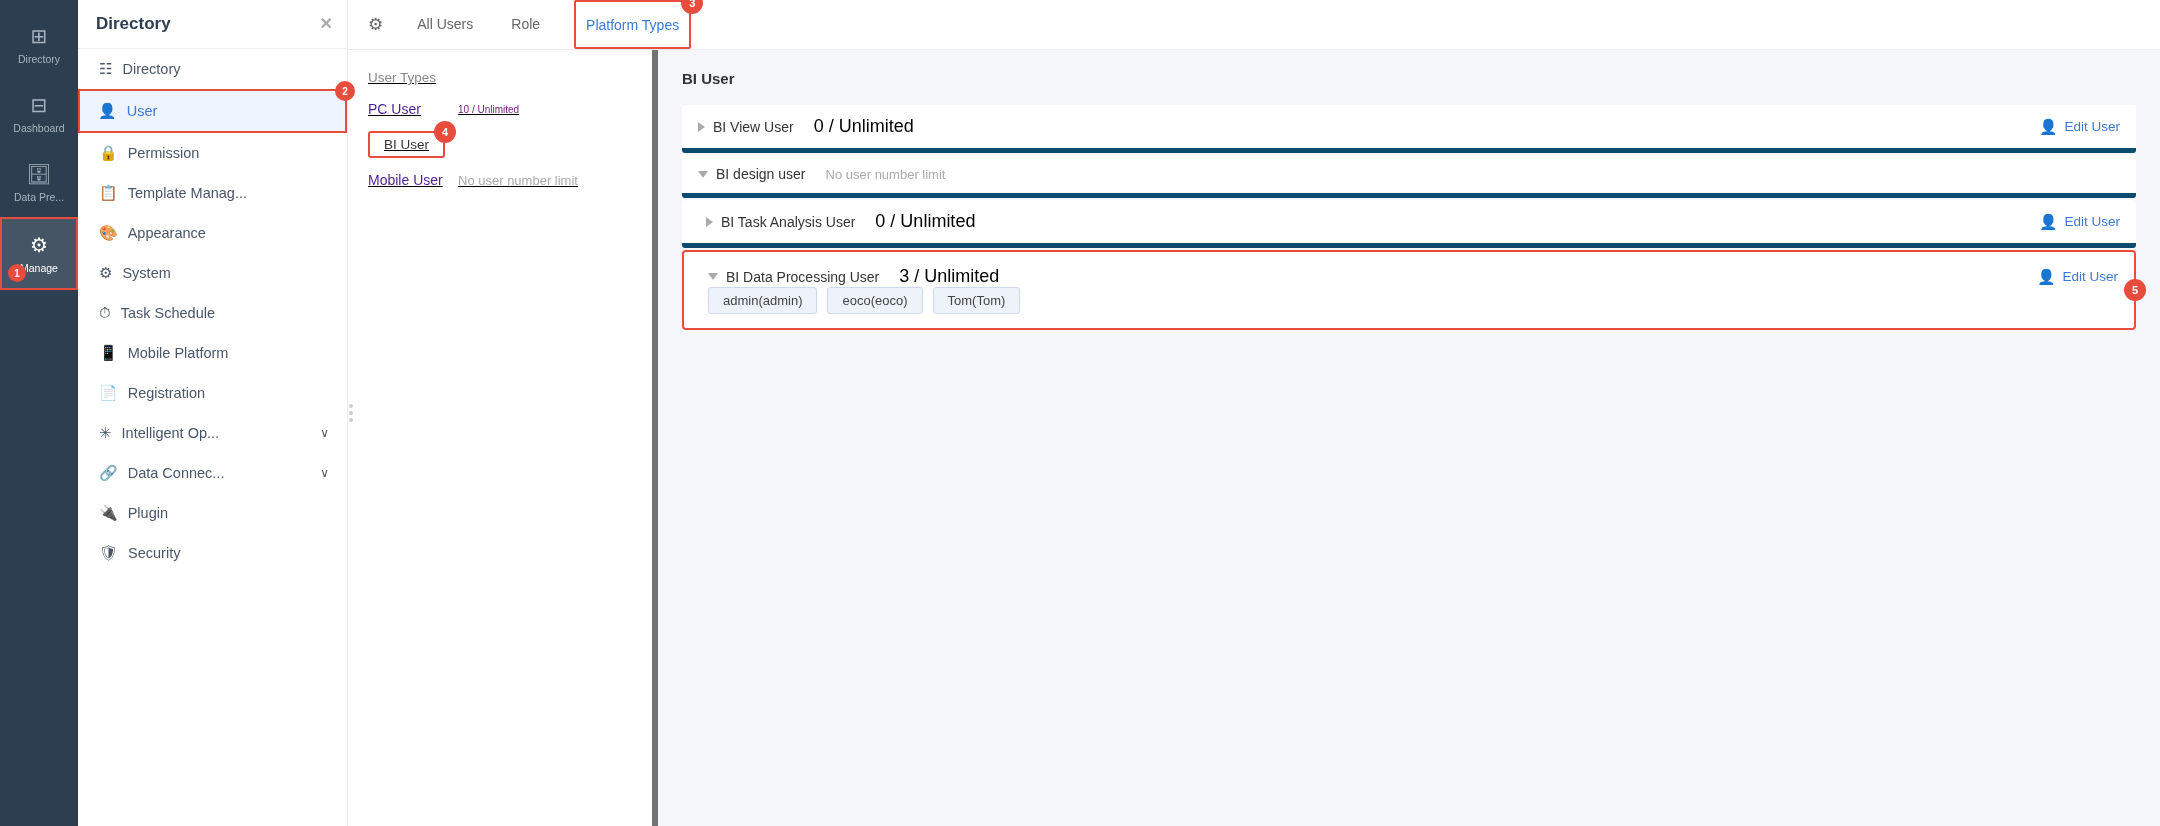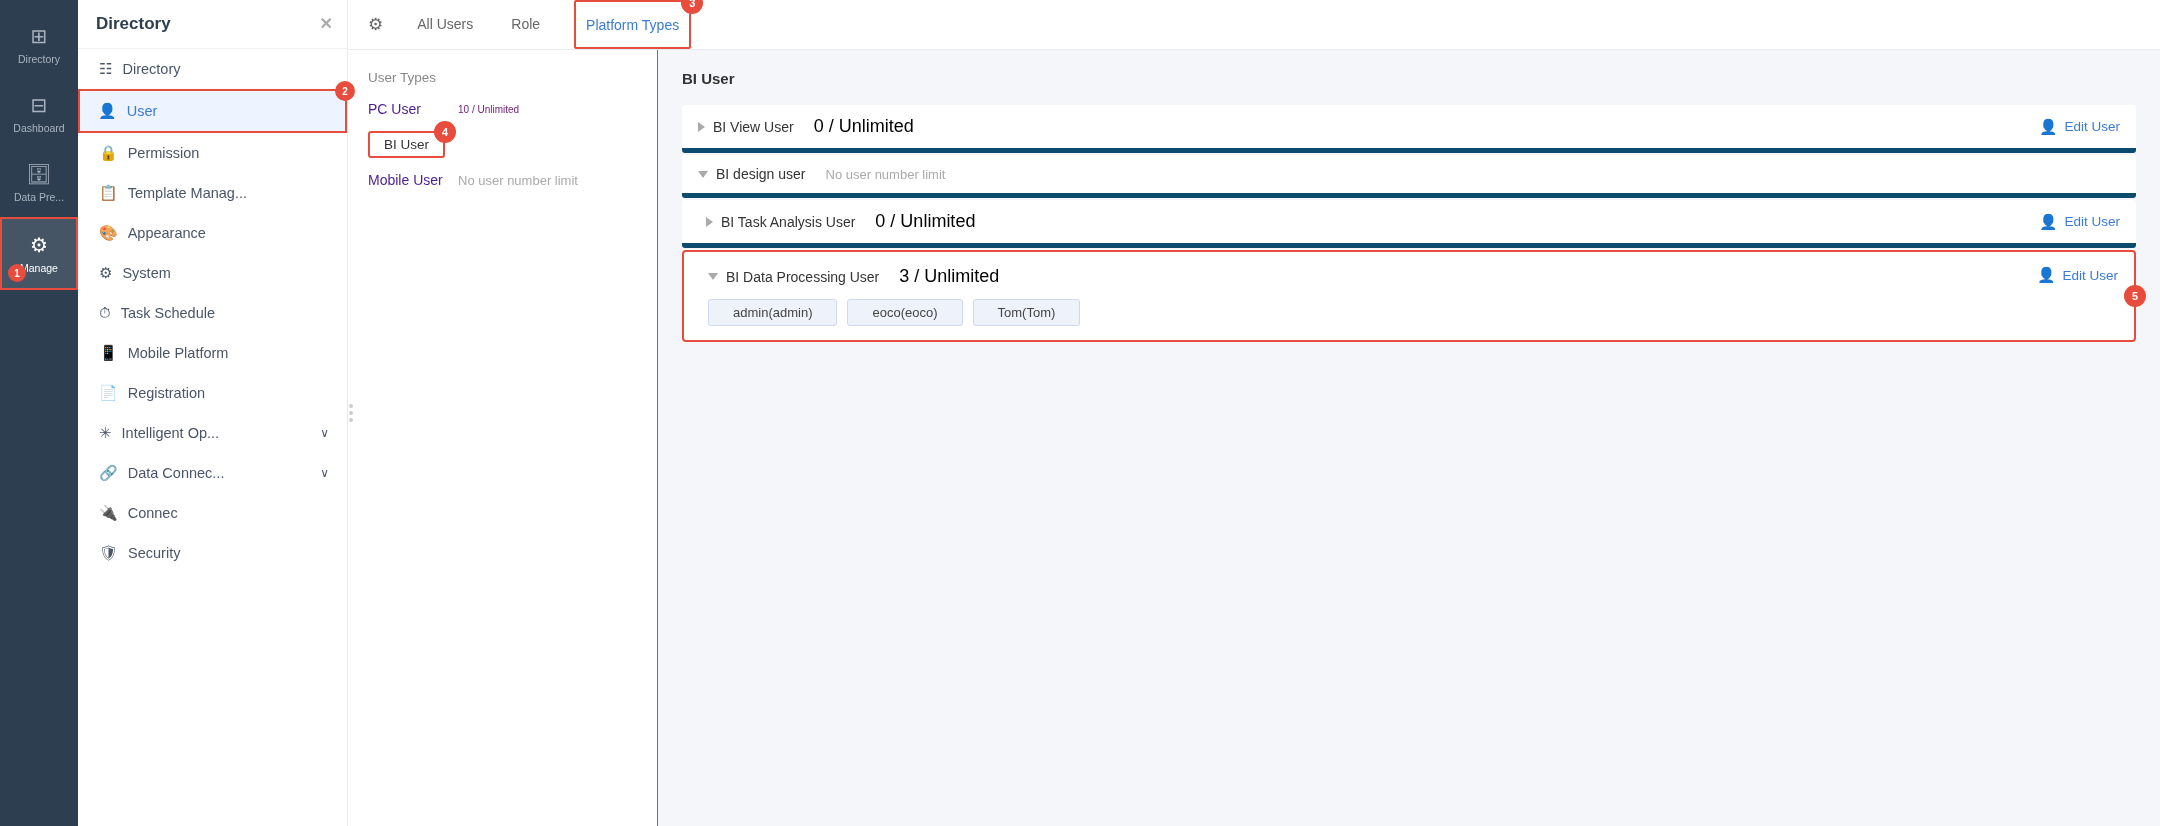--- a/index.html
+++ b/index.html
@@ -166,23 +166,24 @@
     .content-area {
       flex: 1;
       display: flex;
       overflow: hidden;
     }
 
     
     .user-types-panel {
       width: 310px;
       background: #fff;
-      border-right: 1px solid #737373;
+      border-right: 6px solid #737373;
       padding: 20px;
       flex-shrink: 0;
+      text-decoration: underline;
     }
     .panel-title {
       font-size: 13.5px;
       color: #888;
       margin-bottom: 16px;
       font-weight: 400;
     }
     .user-type-row {
       display: flex;
       align-items: center;
@@ -272,34 +273,33 @@
     
     .bi-processing-box {
       border: 2px solid #e74c3c;
       border-radius: 4px;
       background: #fff;
       padding: 14px 16px;
       margin-bottom: 2px;
     }
     .bi-processing-header {
       display: flex;
-      align-items: flex-start;
+      align-items: center;
       gap: 16px;
-      margin-bottom: 12px;
     }
     .user-chips {
       display: flex;
       gap: 10px;
       flex-wrap: wrap;
     }
     .user-chip {
       background: #eef2fb;
       border: 1px solid #d0d8f0;
       border-radius: 3px;
-      padding: 5px 24px;
+      padding: 5px 14px;
       font-size: 13px;
       color: #444;
     }
 
     
     .indent-1 { padding-left: 24px; }
   </style>
 </head>
 <body>
 
@@ -373,21 +373,21 @@
     <span>Intelligent Op...</span>
     <span class="chevron">∨</span>
   </div>
   <div class="sidebar-item">
     <span class="sidebar-icon">🔗</span>
     <span>Data Connec...</span>
     <span class="chevron">∨</span>
   </div>
   <div class="sidebar-item">
     <span class="sidebar-icon">🔌</span>
-    <span>Connec</span>
+    <span>Plugin</span>
   </div>
   <div class="sidebar-item">
     <span class="sidebar-icon">🛡</span>
     <span>Security</span>
   </div>
 
   <div class="drag-handle">
     <div class="drag-dot"></div>
     <div class="drag-dot"></div>
     <div class="drag-dot"></div>

